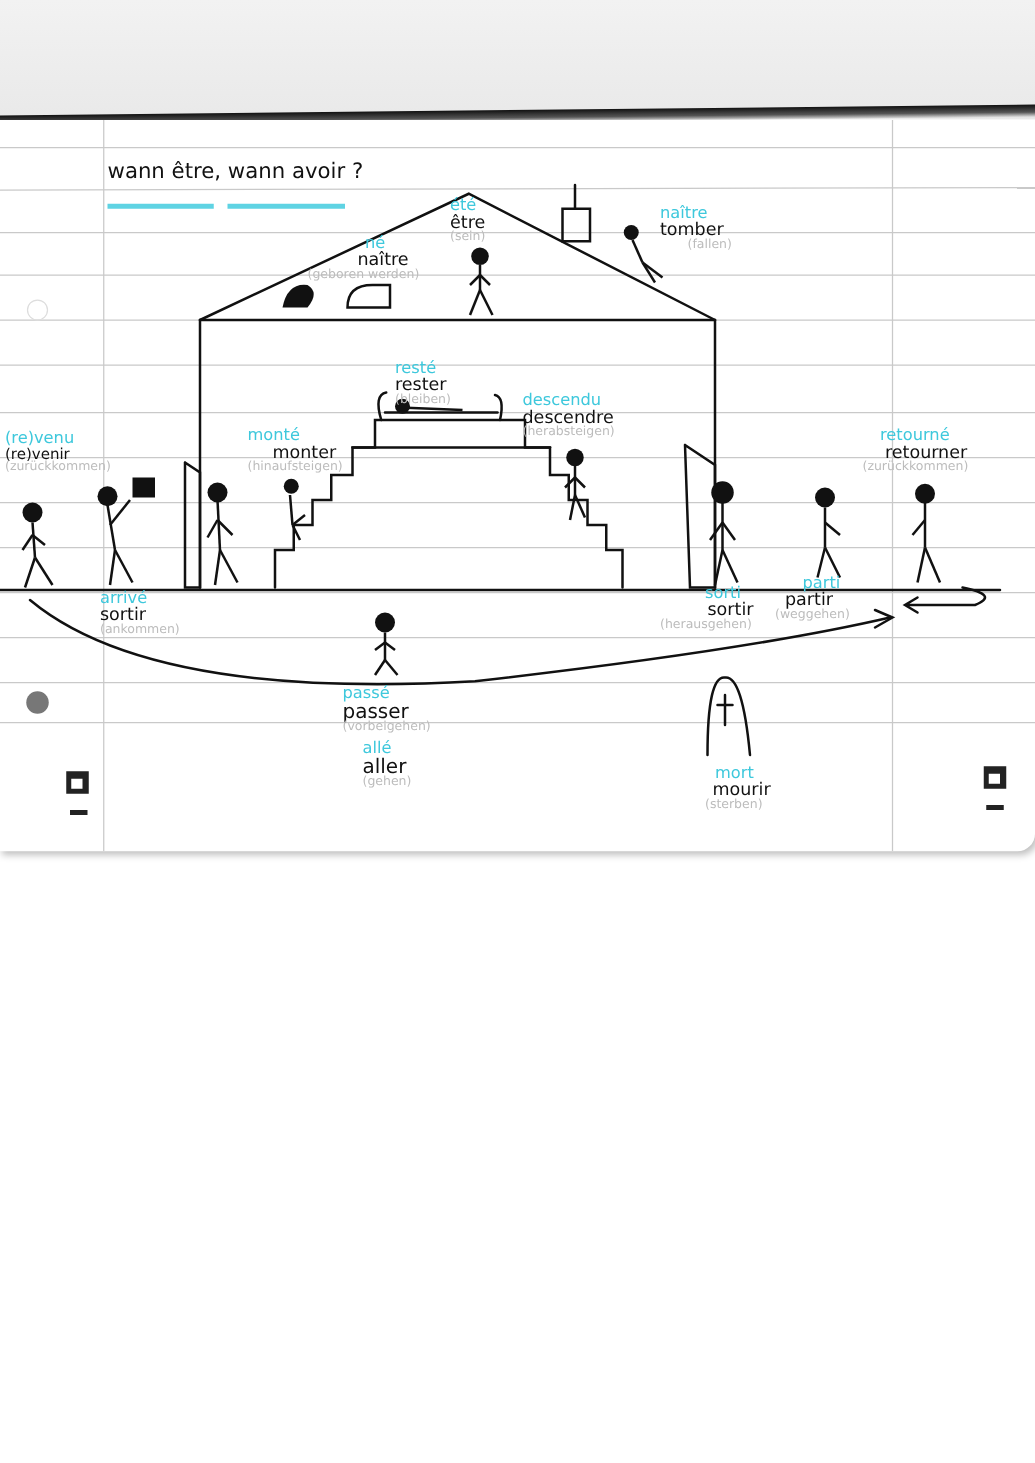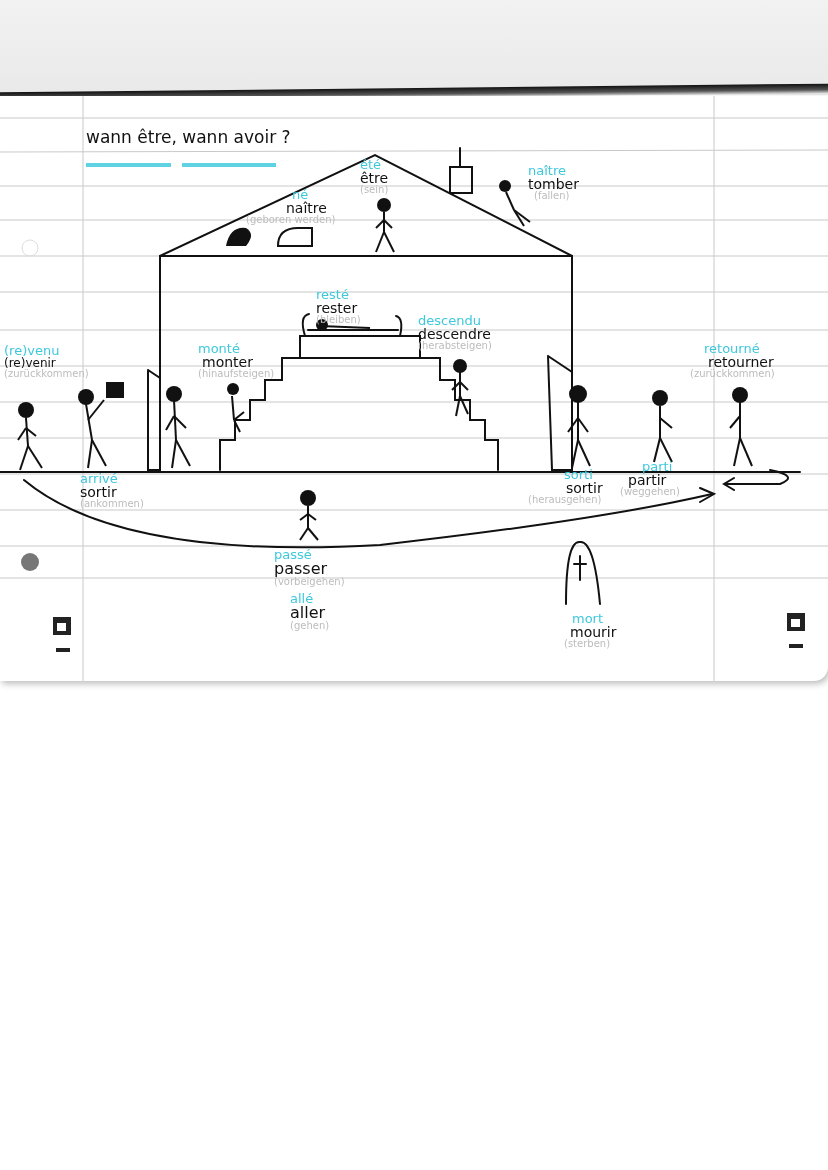--- a/index.html
+++ b/index.html
@@ -188,35 +188,35 @@
     <div class="de" style="margin-left:-40px">(geboren werden)</div>
   </div>
   <div class="lbl" style="left:360px;top:62px">
     <div class="pp">été</div>
     <div class="inf">être</div>
     <div class="de">(sein)</div>
   </div>
   <div class="lbl" style="left:528px;top:68px">
     <div class="pp">naître</div>
     <div class="inf">tomber</div>
-    <div class="de" style="margin-left:6px">(fallen)</div>
+    <div class="de" style="margin-left:22px">(fallen)</div>
   </div>
   <div class="lbl" style="left:316px;top:192px">
     <div class="pp">resté</div>
     <div class="inf">rester</div>
     <div class="de">(bleiben)</div>
   </div>
   <div class="lbl" style="left:418px;top:218px">
     <div class="pp">descendu</div>
     <div class="inf">descendre</div>
     <div class="de">(herabsteigen)</div>
   </div>
   <div class="lbl" style="left:198px;top:246px">
     <div class="pp">monté</div>
-    <div class="inf" style="margin-left:4px">monter</div>
+    <div class="inf" style="margin-left:20px">monter</div>
     <div class="de">(hinaufsteigen)</div>
   </div>
   <div class="lbl" style="left:4px;top:248px">
     <div class="pp">(re)venu</div>
     <div class="inf" style="font-size:12px">(re)venir</div>
     <div class="de">(zurückkommen)</div>
   </div>
   <div class="lbl" style="left:700px;top:246px">
     <div class="pp" style="margin-left:4px">retourné</div>
     <div class="inf" style="margin-left:8px">retourner</div>

